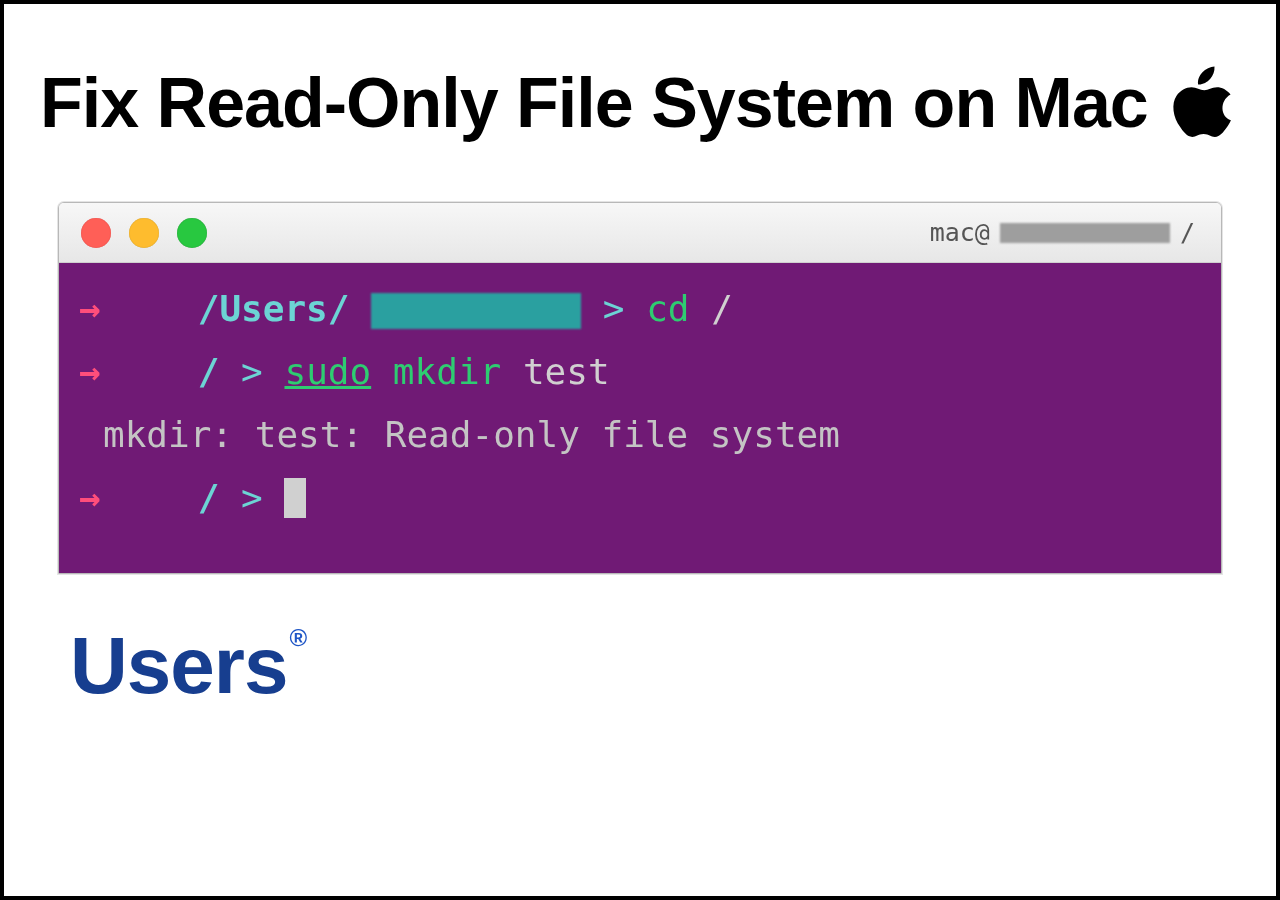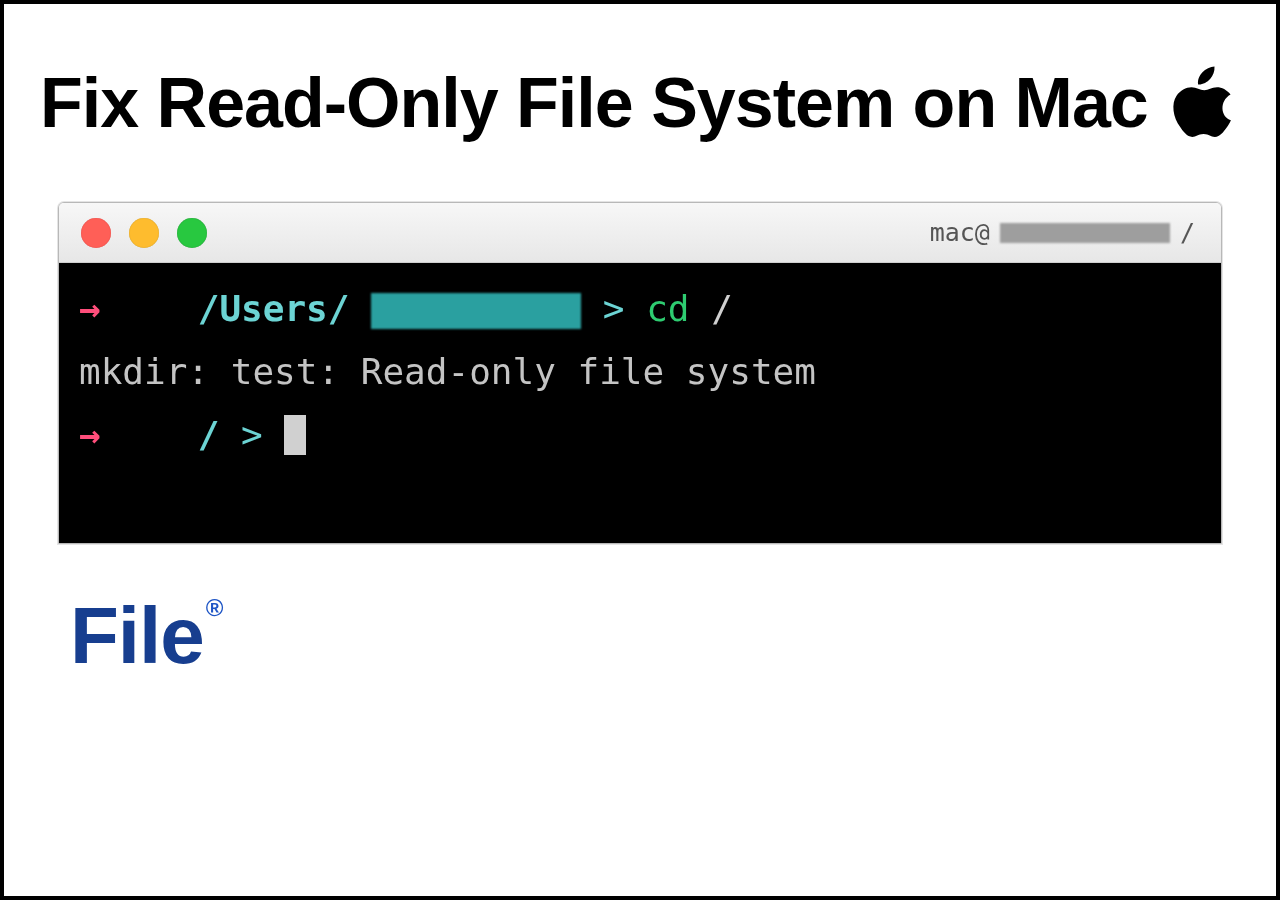--- a/index.html
+++ b/index.html
@@ -65,21 +65,21 @@
       font-family: Menlo, Consolas, monospace;
       font-size: 25px;
       color: #555;
     }
     .title-redact {
       width: 170px; height: 20px;
       background: #9e9e9e;
       filter: blur(1px);
     }
     .term-body {
-      background: #000000;
+      background: #701a75;
       color: #d0d0d0;
       font-family: Menlo, Consolas, monospace;
       font-size: 36px;
       line-height: 1.75;
       padding: 14px 20px 44px 20px;
       min-height: 280px;
     }
     .term-body .row { white-space: nowrap; }
     .arrow-g { color: #ff4e7b; font-weight: bold; display:inline-block; width:32px; }
     .arrow-r { color: #ff4e7b; font-weight: bold; display:inline-block; width:32px; }
@@ -89,21 +89,21 @@
       width: 210px; height: 36px;
       background: #2aa0a0;
       vertical-align: middle;
       filter: blur(1px);
     }
     .gt      { color: #6cd4d4; }
     .cmd-cd  { color: #2ecc71; }
     .sudo    { color: #2ecc71; text-decoration: underline; }
     .mkdir   { color: #2ecc71; }
     .arg     { color: #d0d0d0; }
-    .msg     { color: #c4c4c4; }
+    .msg     { color: #c4c4c4; margin-left: 24px; }
     .cursor-block {
       display:inline-block; width: 22px; height: 40px;
       background: #d0d0d0; vertical-align: text-bottom;
     }
     
     .brand {
       margin-top: 46px;
       margin-left: 36px;
       display: flex;
       align-items: flex-start;
@@ -145,29 +145,38 @@
     <div class="term-body">
       <div class="row">
         <span class="arrow-g">→</span>
         <span>&nbsp;&nbsp;</span>
         <span class="path">/Users/</span>
         <span class="redact-teal"></span>
         <span class="gt"> &gt; </span>
         <span class="cmd-cd">cd</span>
         <span class="arg"> /</span>
       </div>
+      <div class="row">
+        <span class="arrow-g">→</span>
+        <span>&nbsp;&nbsp;</span>
+        <span class="path">/</span>
+        <span class="gt"> &gt; </span>
+        <span class="sudo">sudo</span>
+        <span class="mkdir"> mkdir</span>
+        <span class="arg"> test</span>
+      </div>
       <div class="row msg">mkdir: test: Read-only file system</div>
       <div class="row">
         <span class="arrow-r">→</span>
         <span>&nbsp;&nbsp;</span>
         <span class="path">/</span>
         <span class="gt"> &gt; </span>
         <span class="cursor-block"></span>
       </div>
     </div>
   </div>
 
   <div class="brand">
-    <span class="ease">File</span>
+    <span class="ease">Users</span>
       <span class="reg">®</span>
   </div>
 
 </div>
 
 </body></html>

